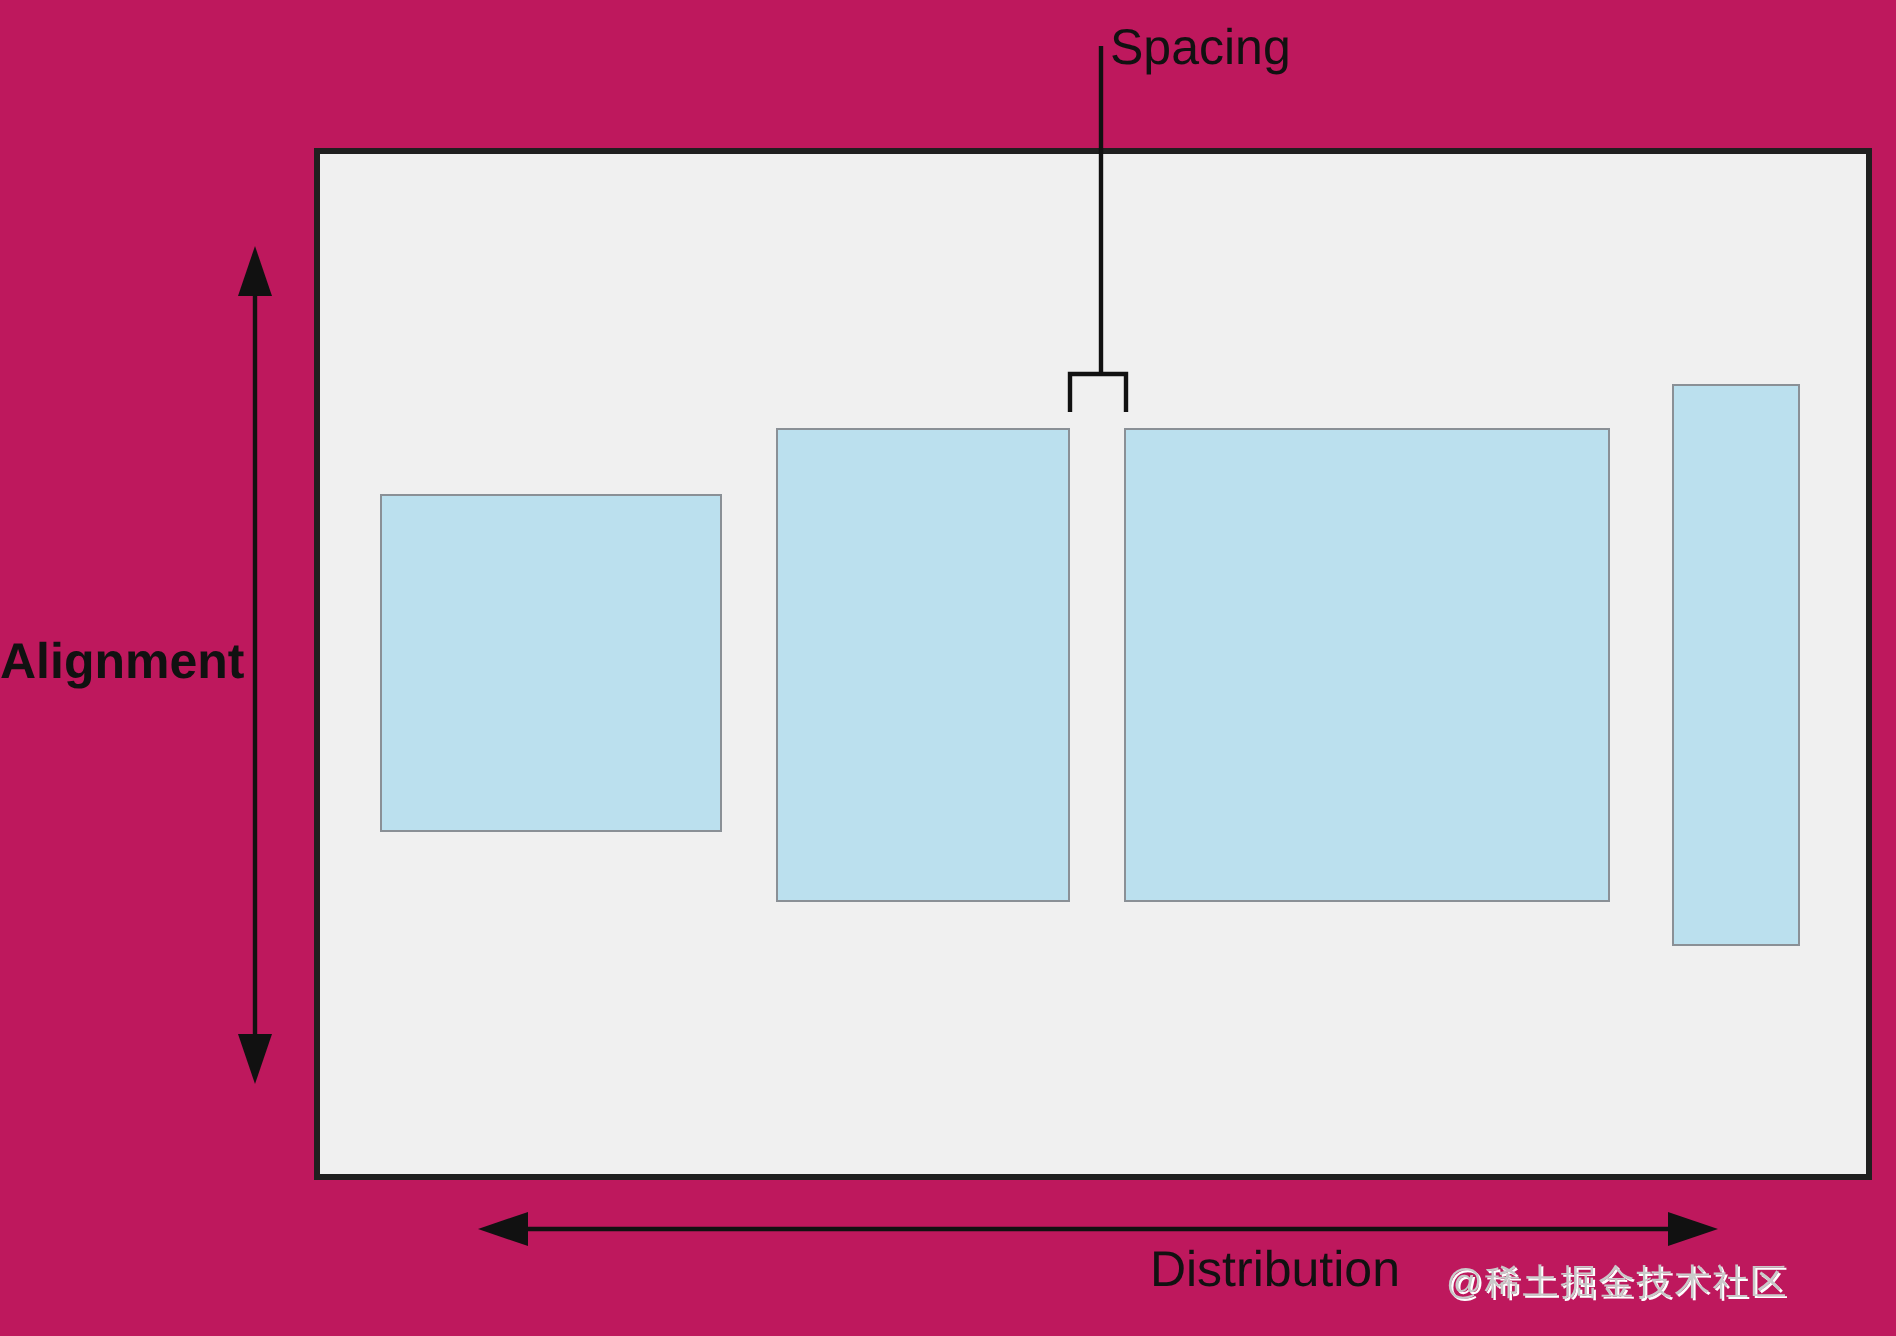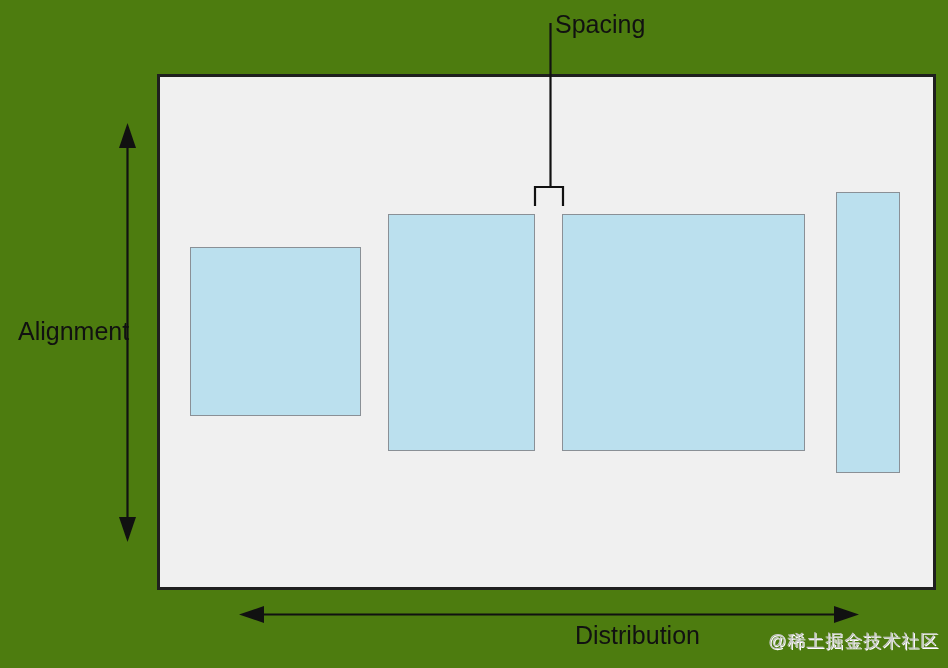--- a/index.html
+++ b/index.html
@@ -13,21 +13,21 @@
   }
   * { margin: 0; padding: 0; box-sizing: border-box; }
   body {
     background: #ffffff;
     font-family: "Liberation Sans", sans-serif;
   }
   .canvas {
     position: relative;
     width: 948px;
     height: 668px;
-    background: #4d7c0f;
+    background: #be185d;
     overflow: hidden;
   }
   .flex-container {
     position: absolute;
     background: var(--container-bg);
     border: 3px solid var(--container-border);
   }
   .flex-item {
     position: absolute;
     background: var(--item-fill);
@@ -49,25 +49,25 @@
     stroke: none;
   }
   .label {
     position: absolute;
     font-size: 25px;
     line-height: 1.15;
     color: var(--label-text);
     white-space: nowrap;
   }
   .label-spacing { left: 555px; top: 10px; }
-  .label-alignment { left: 18px; top: 317px; width: 120px; text-align: left; }
+  .label-alignment { left: 0; top: 317px; width: 120px; text-align: center; font-weight: bold; }
   .label-distribution { left: 400px; top: 621px; width: 300px; text-align: right; }
   .watermark {
     position: absolute;
-    left: 768px; top: 629px;
+    left: 723px; top: 629px;
     font-size: 18px;
     letter-spacing: 1px;
     color: var(--watermark-text);
     text-shadow: 1px 1px 0 #ffffff;
     white-space: nowrap;
   }
 </style>
 </head>
 <body>
 

